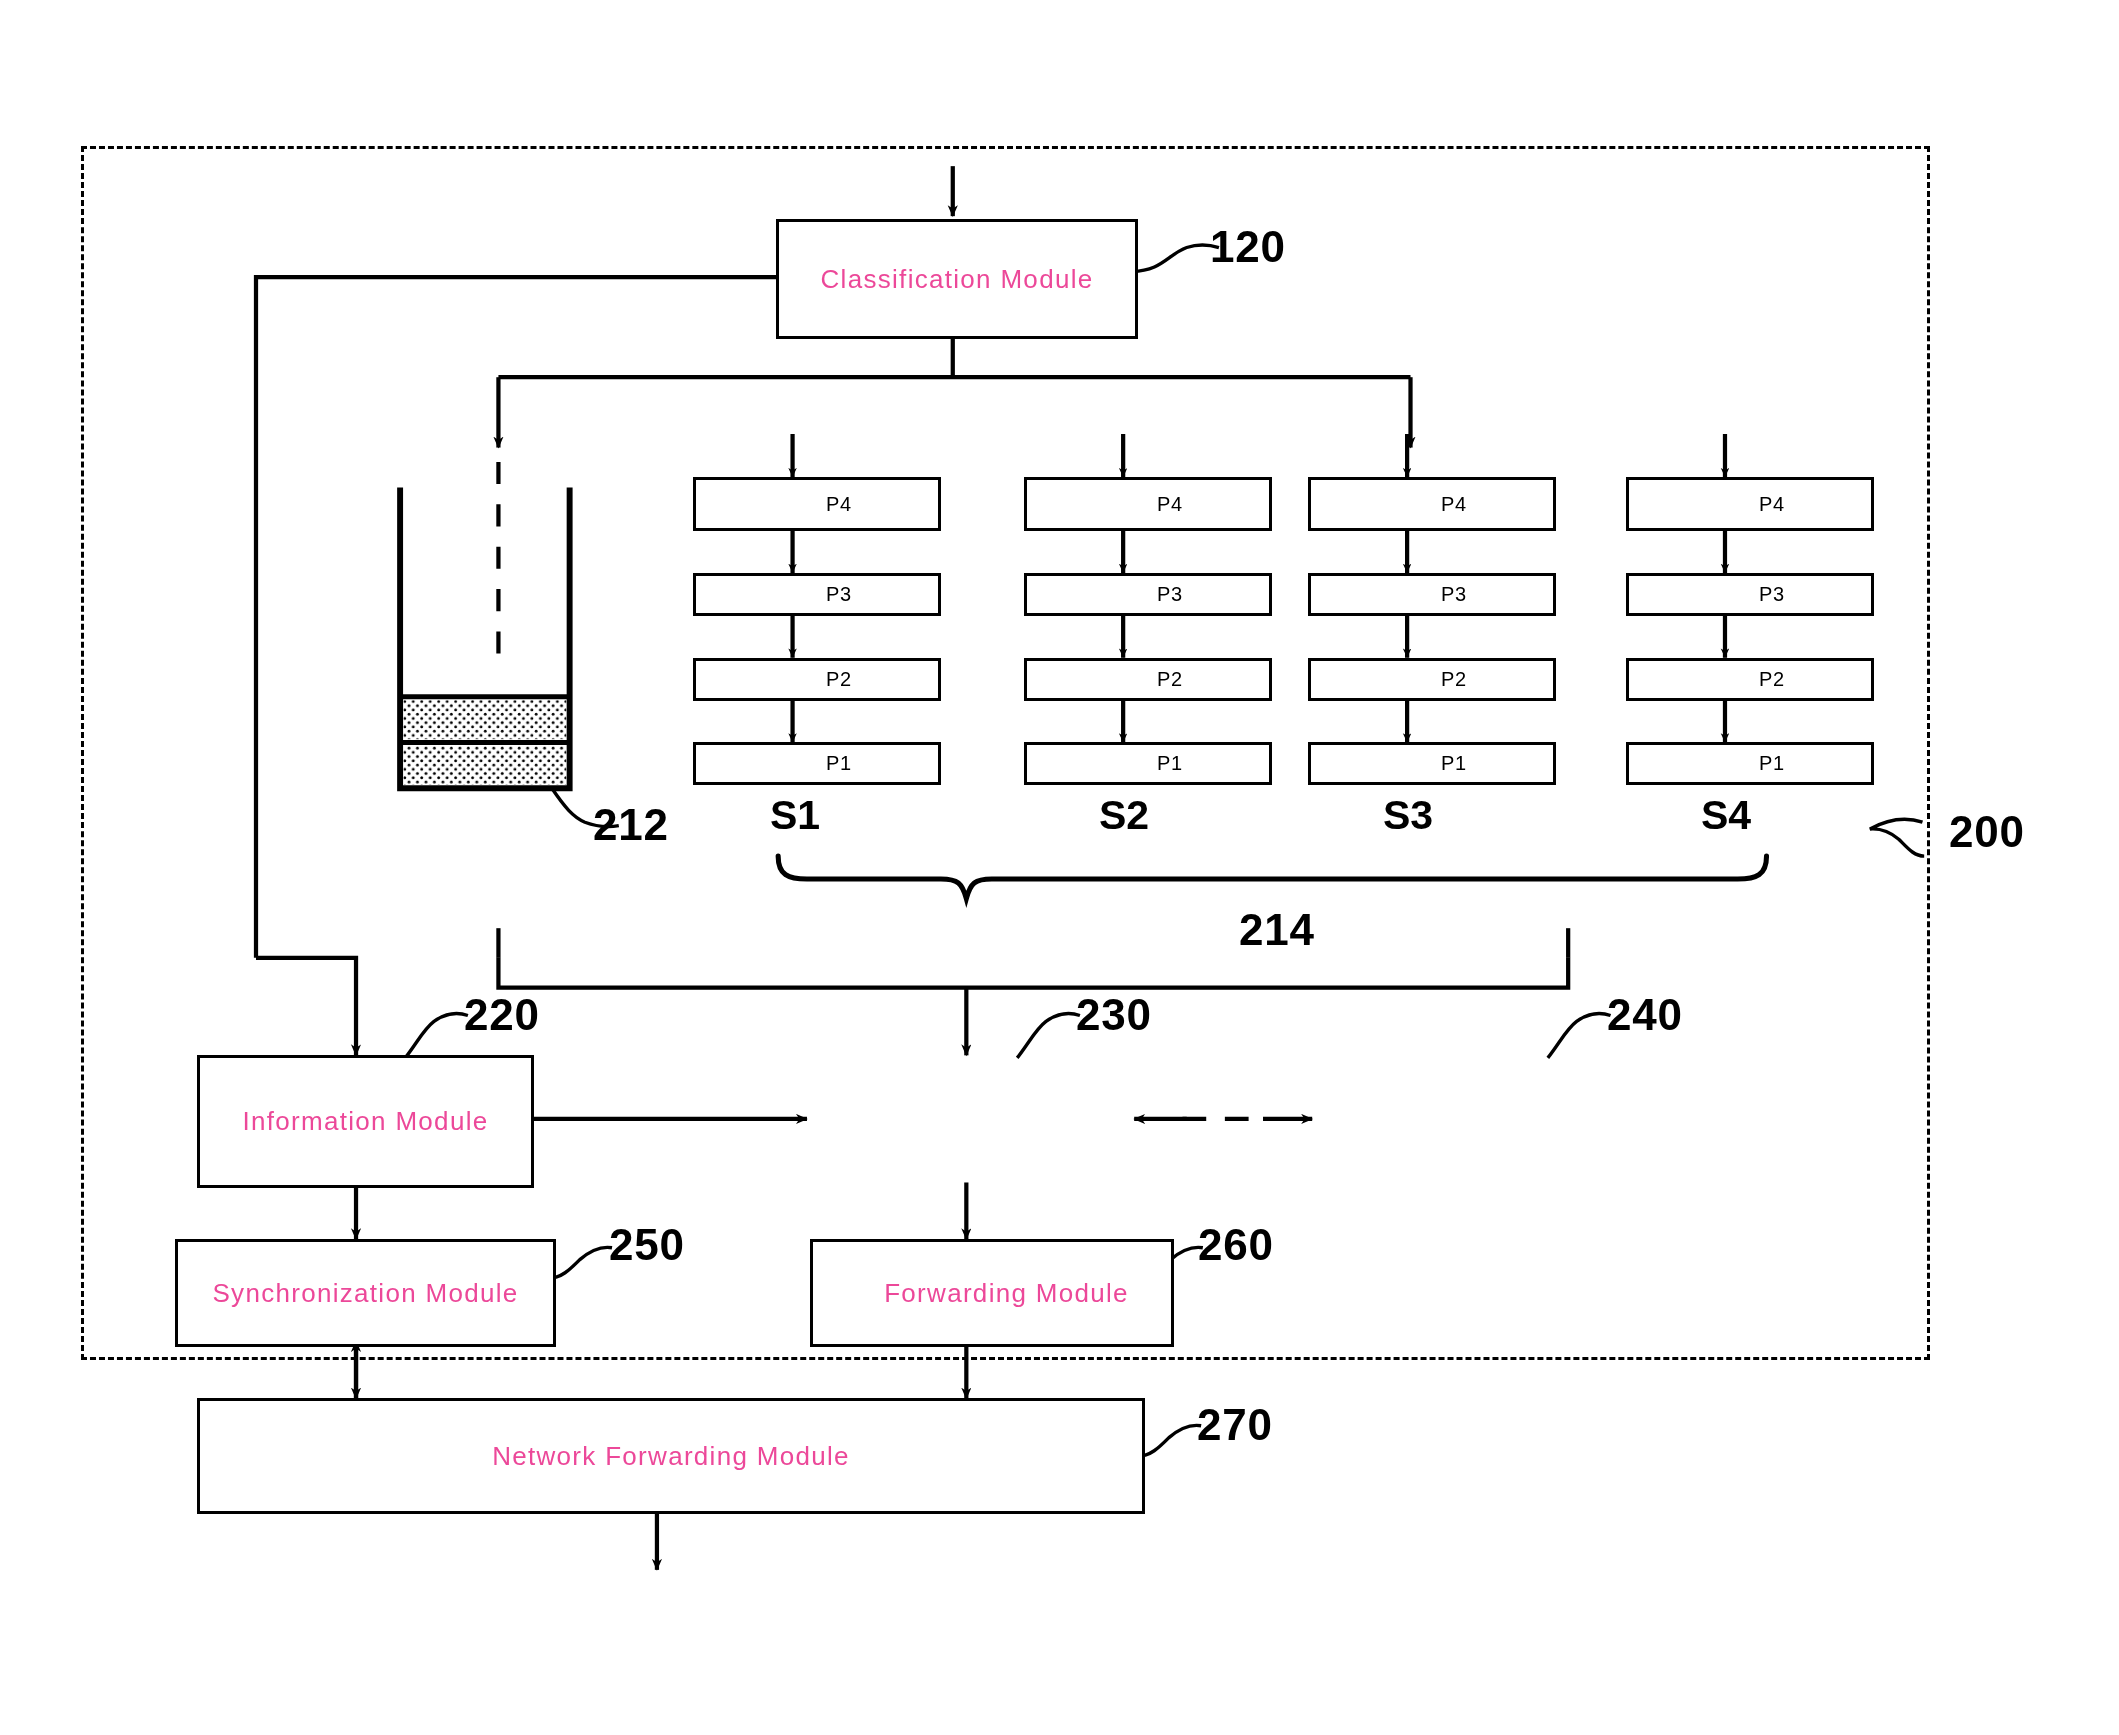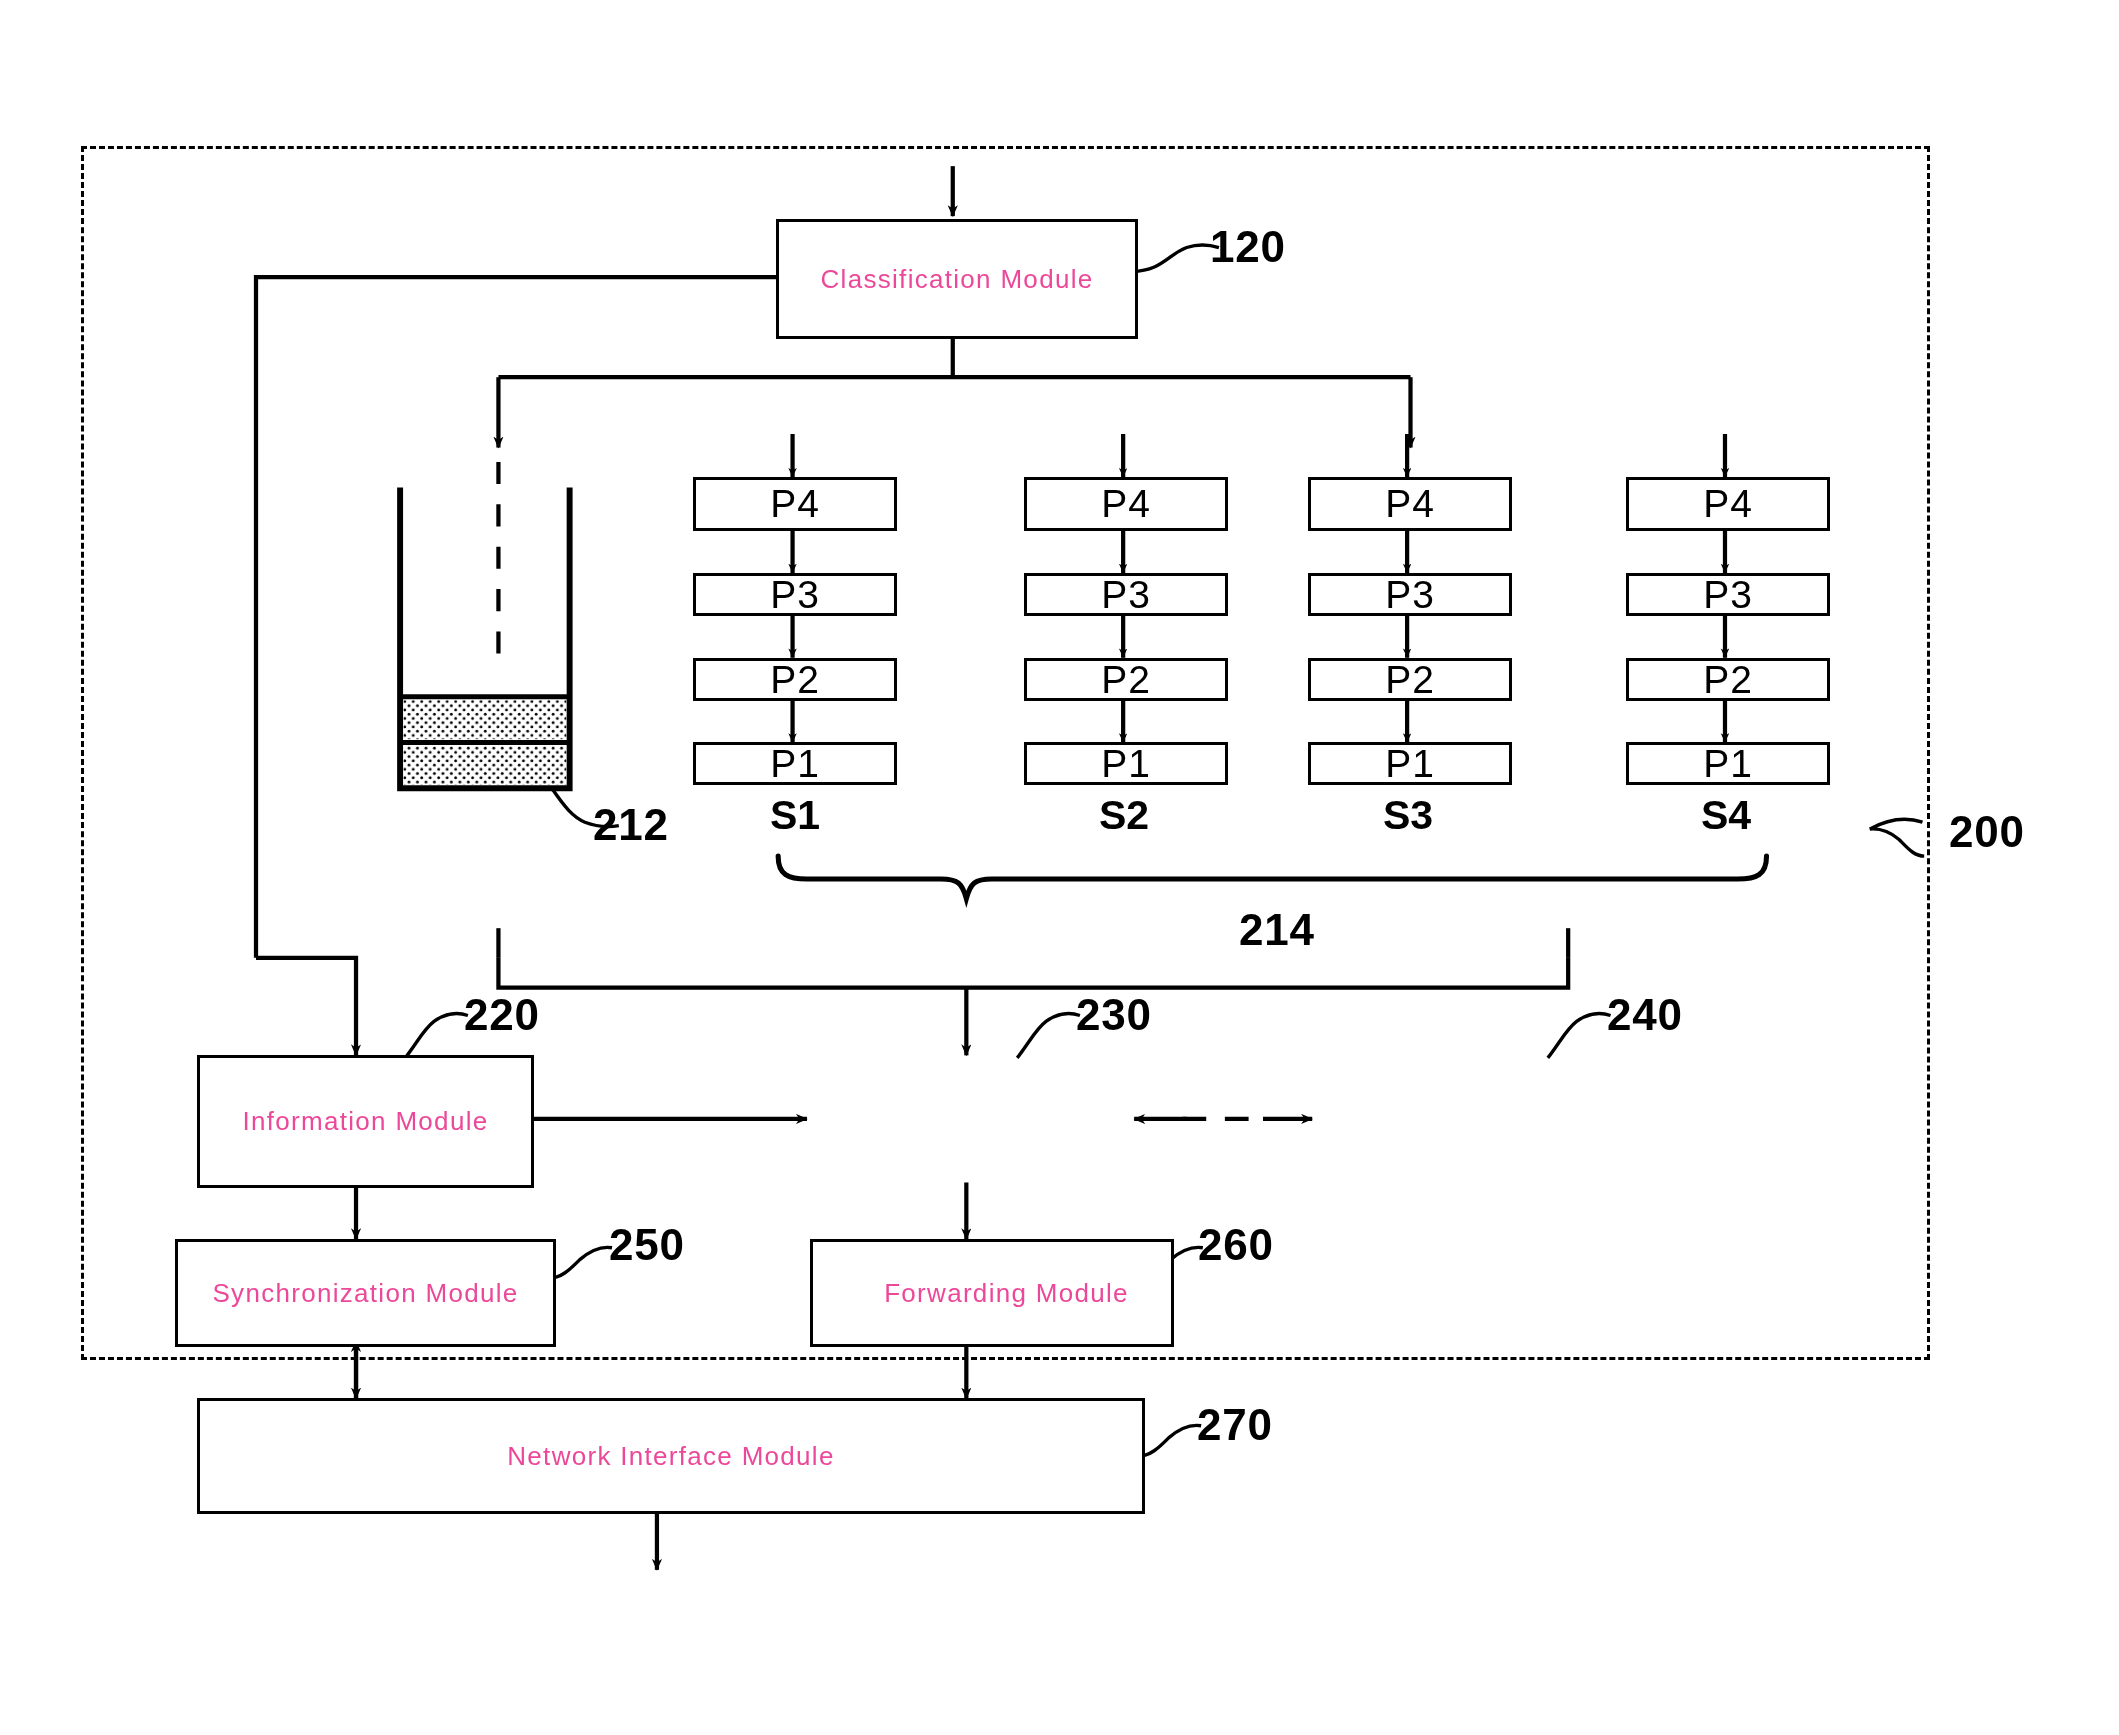--- a/index.html
+++ b/index.html
@@ -6,21 +6,21 @@
   body{width:2120px;height:1736px;position:relative;overflow:hidden;
        font-family:"Liberation Sans", sans-serif;color:#000;}
   #stage{position:absolute;left:0;top:0;width:2120px;height:1736px;}
   svg#wires{position:absolute;left:0;top:0;width:2120px;height:1736px;pointer-events:none;}
   .box{position:absolute;border:3.4px solid #000;background:#fff;
        display:flex;align-items:center;justify-content:center;
        font-family:"Liberation Sans", sans-serif;
        font-size:26px;letter-spacing:1.3px;white-space:nowrap;color:#ec4899;}
   .pbox{position:absolute;border:3.4px solid #000;background:#fff;
         display:flex;align-items:center;justify-content:center;
-        font-size:39px;color:#000;letter-spacing:0.8px;}
+        font-size:20px;color:#000;letter-spacing:0.8px;padding-left:44px;}
   .reflabel{position:absolute;font-size:44px;font-weight:bold;
             letter-spacing:0.8px;color:#000;white-space:nowrap;}
   .slabel{position:absolute;font-size:41px;font-weight:bold;color:#000;}
   .dashframe{position:absolute;border:3.4px dashed #000;}
 </style>
 </head>
 <body>
 
 <div id="stage">
 
@@ -172,21 +172,21 @@
 
   <div class="box" style="left:175px;top:1239px;width:375px;height:102px;">
     <span>Synchronization  Module</span>
   </div>
 
   <div class="box" style="left:810px;top:1239px;width:329px;height:102px;padding-left:29px;">
     <span>Forwarding Module</span>
   </div>
 
   <div class="box" style="left:197px;top:1398px;width:942px;height:110px;">
-    <span>Network Interface Module</span>
+    <span>Network Forwarding Module</span>
   </div>
 
   <div class="pbox" style="left:693px;top:477px;width:198px;height:48px;">
     <span>P4</span>
     </div>
   <div class="pbox" style="left:693px;top:573px;width:198px;height:37px;">
     <span>P3</span>
     </div>
   <div class="pbox" style="left:693px;top:658px;width:198px;height:37px;">
     <span>P2</span>

